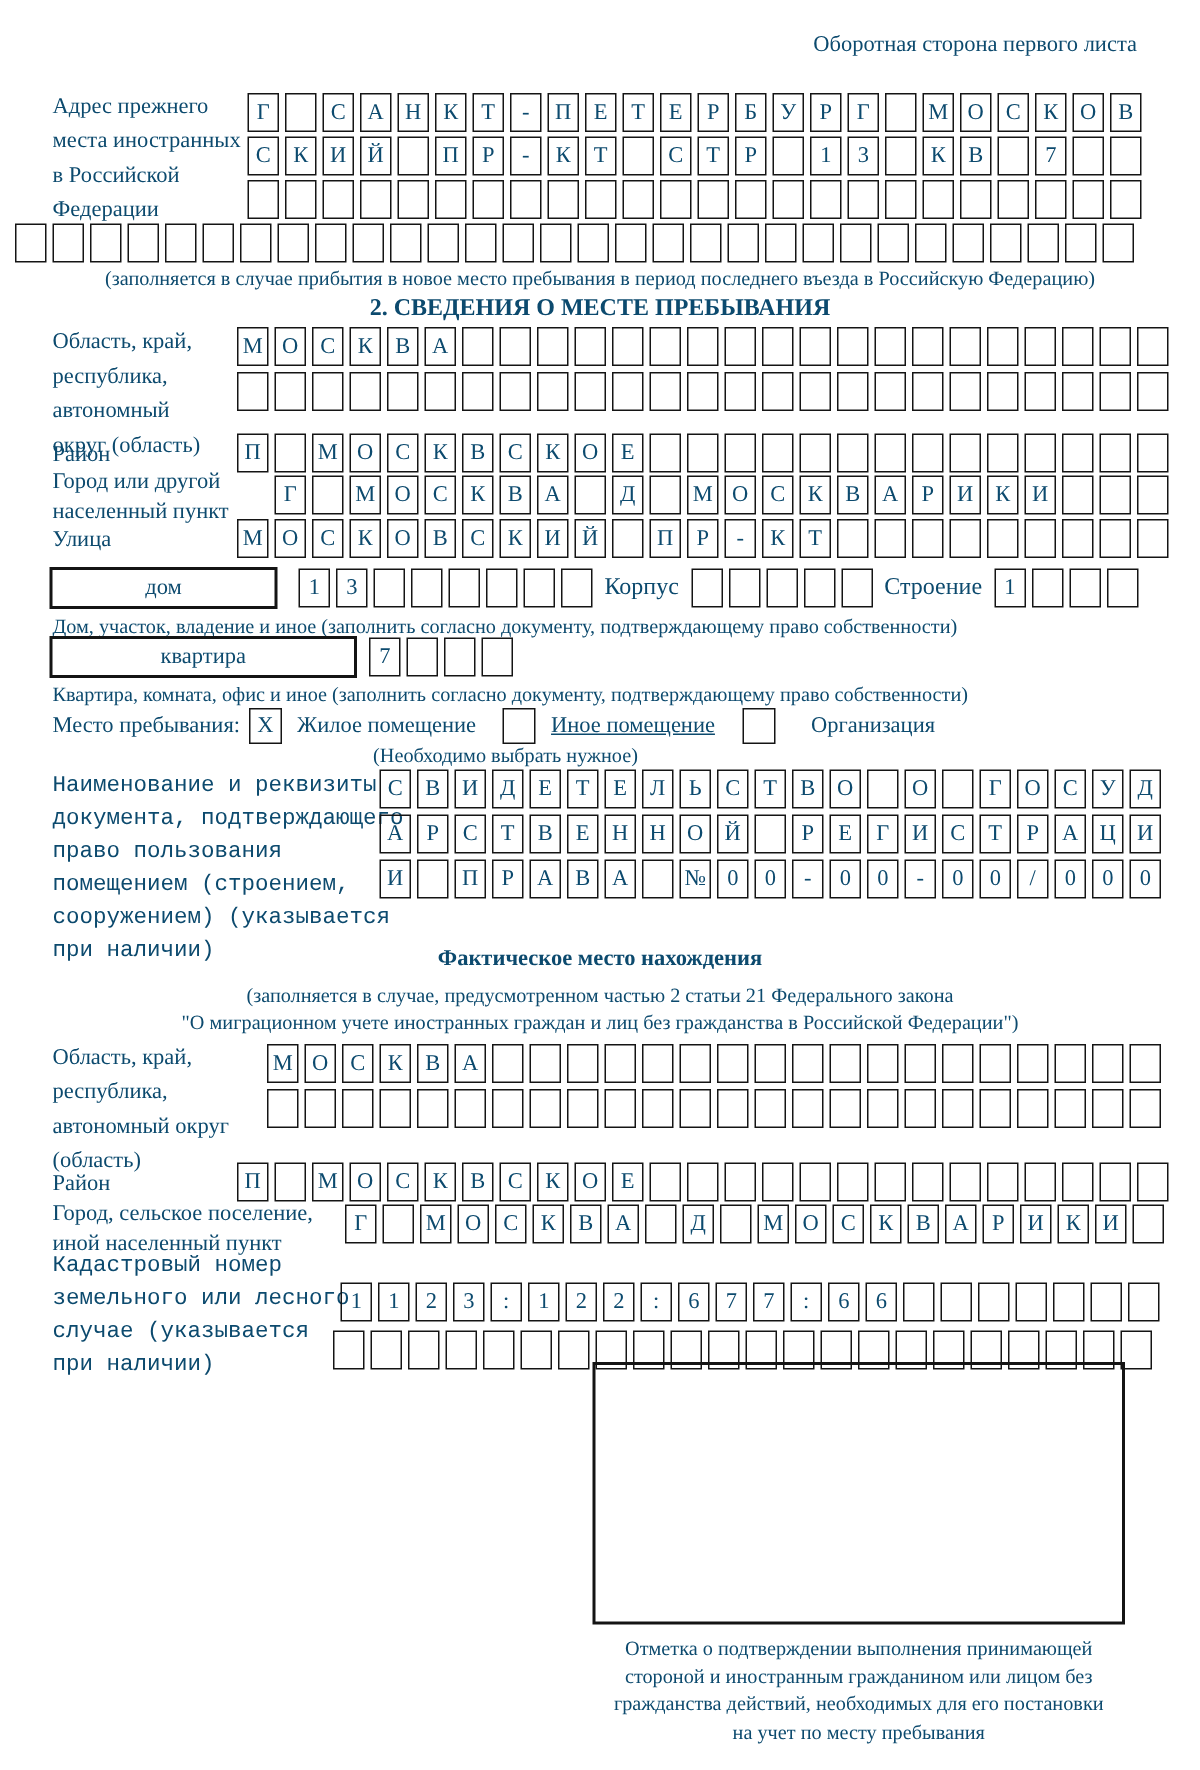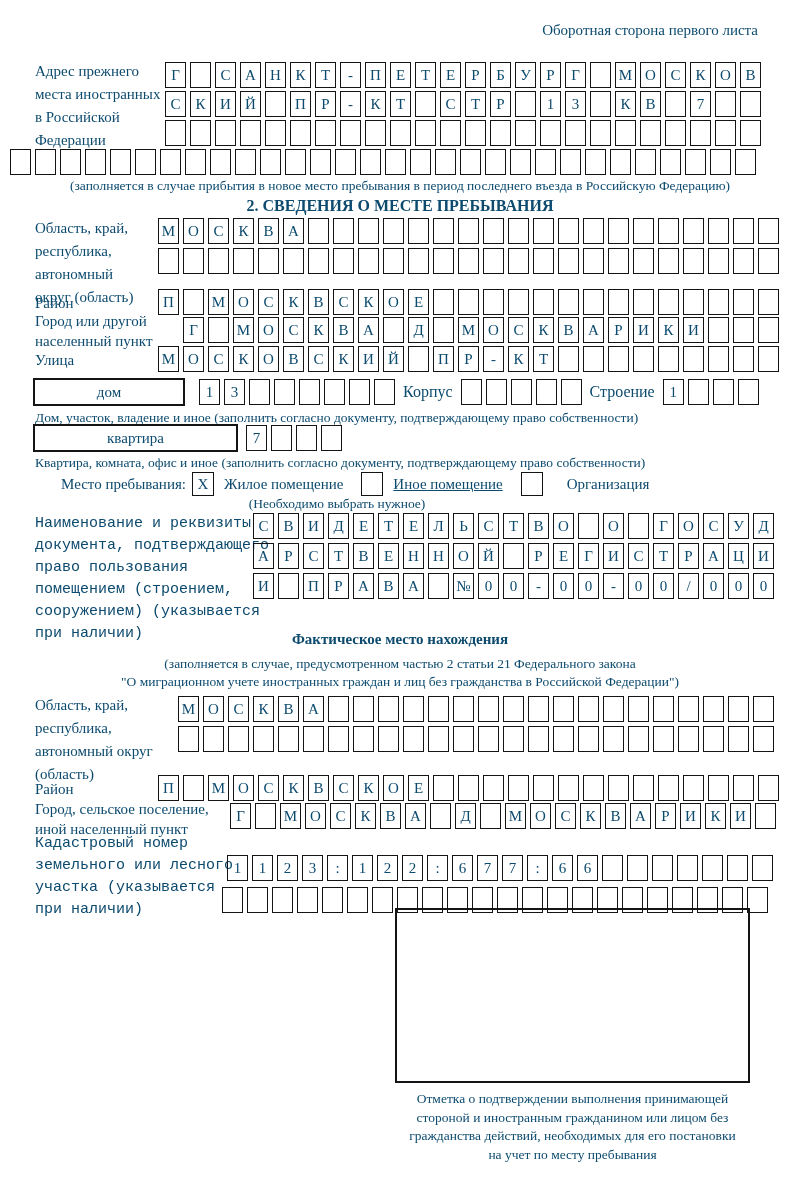--- a/index.html
+++ b/index.html
@@ -16,21 +16,21 @@
   .cap{position:absolute;font-size:13.5px;white-space:nowrap;}
   .center{left:0;width:800px;text-align:center;}
   .title{position:absolute;left:0;width:800px;text-align:center;font-weight:bold;font-size:16px;}
   .title2{position:absolute;left:0;width:800px;text-align:center;font-weight:bold;font-size:15px;}
   .flexrow{position:absolute;display:flex;align-items:center;}
   .bigbox{height:28px;box-sizing:border-box;border:2px solid #141414;display:flex;
           align-items:center;justify-content:center;font-size:15px;flex:0 0 auto;}
   .inl{font-size:16px;margin:0 8px;white-space:nowrap;flex:0 0 auto;}
   .chk{width:22px;height:24px;box-sizing:border-box;border:1.5px solid #141414;display:flex;
        align-items:center;justify-content:center;font-size:15px;flex:0 0 auto;}
-  .mlbl{font-size:15px;white-space:nowrap;flex:0 0 auto;margin-left:26px;}
+  .mlbl{font-size:15px;white-space:nowrap;flex:0 0 auto;}
   .stamp{position:absolute;left:395px;top:908px;width:355px;height:175px;
          box-sizing:border-box;border:2px solid #141414;}
   .stampcap{position:absolute;left:380px;top:1090px;width:385px;text-align:center;
             font-size:13.5px;line-height:18.5px;}
 </style>
 </head>
 <body>
 
 <div class="page">
 
@@ -553,21 +553,21 @@
       <div class="cell">Р</div>
       <div class="cell">И</div>
       <div class="cell">К</div>
       <div class="cell">И</div>
       <div class="cell"></div>
     </div>
 
   <div class="lbl22" style="left:35px;top:833px;">
     <div>Кадастровый номер</div>
     <div>земельного или лесного</div>
-    <div>участка (указывается</div>
+    <div>случае (указывается</div>
     <div>при наличии)</div>
   </div>
   <div class="row" style="left:227px;top:855px;">
       <div class="cell">1</div>
       <div class="cell">1</div>
       <div class="cell">2</div>
       <div class="cell">3</div>
       <div class="cell">:</div>
       <div class="cell">1</div>
       <div class="cell">2</div>

